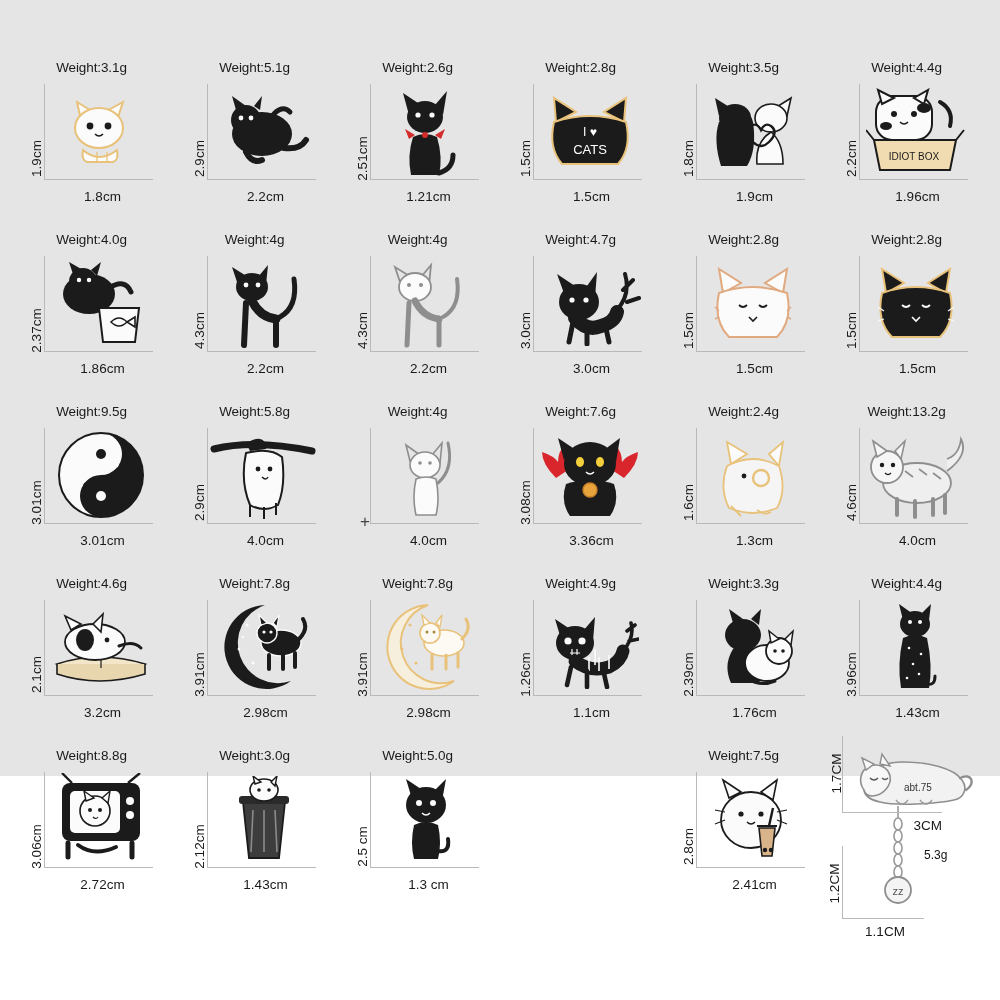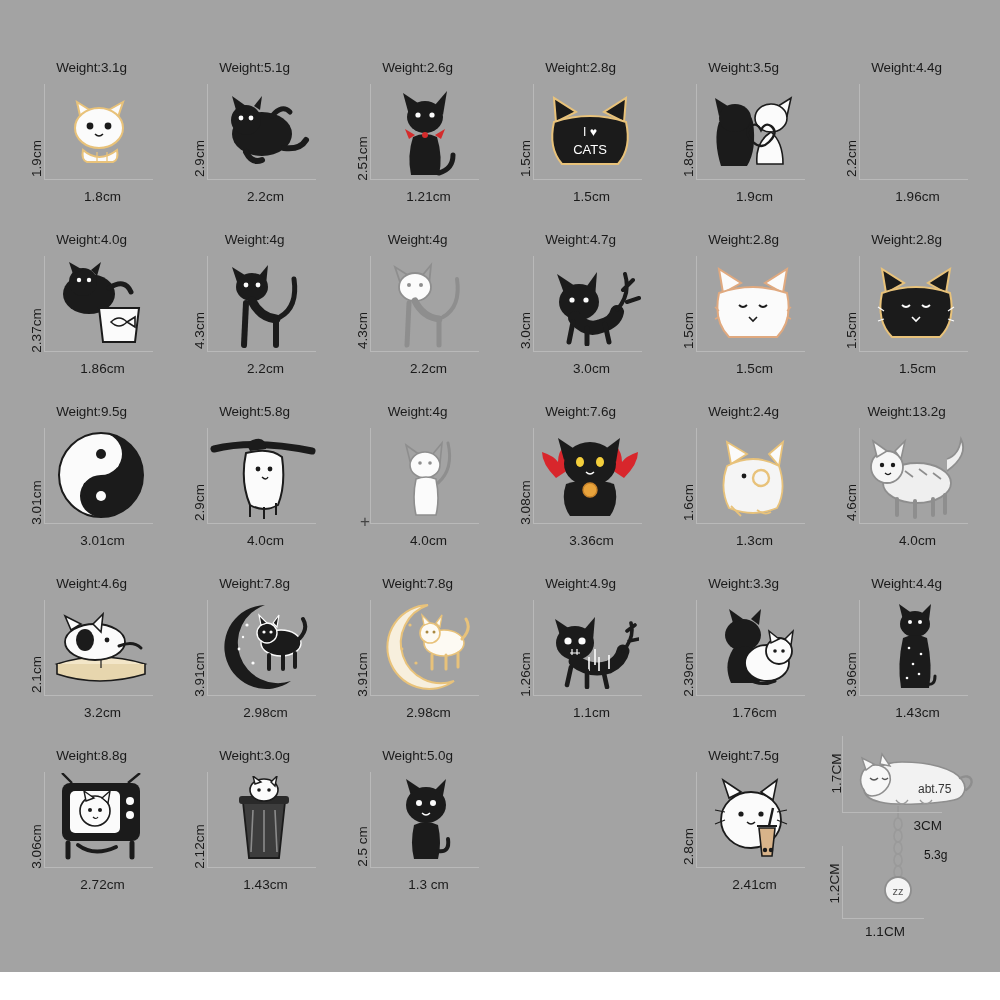--- a/index.html
+++ b/index.html
@@ -6,22 +6,22 @@
   html, body {
     margin: 0; padding: 0;
     width: 1000px; height: 1000px;
     background: #ffffff;
     font-family: "Liberation Sans", sans-serif;
     color: #111;
     overflow: hidden;
   }
   #sheet {
     position: relative;
-    width: 1000px; height: 972px;
-    background: #a3a3a3;
+    width: 1000px; height: 776px;
+    background: #e5e5e5;
   }
   .grid {
     position: absolute;
     top: 46px; left: 10px;
     width: 980px;
     display: grid;
     grid-template-columns: repeat(6, 163px);
     grid-auto-rows: 172px;
     column-gap: 0px;
     row-gap: 0px;
@@ -109,21 +109,21 @@
   }
   #special .sp-line-v2 {
     position: absolute; left: 36px; top: 120px; width: 1px; height: 72px; background: #b9b9b9;
   }
   #special .sp-lbl { position: absolute; font-size: 13.5px; color:#1a1a1a; }
   #sp-h1 { left: -10px; top: 40px; width: 80px; text-align:center; transform: rotate(-90deg); transform-origin: center; }
   #sp-w1 { left: 36px; top: 92px; width: 100px; text-align: right; }
   #sp-h2 { left: -12px; top: 150px; width: 80px; text-align:center; transform: rotate(-90deg); transform-origin:center; }
   #sp-w2 { left: 36px; top: 198px; width: 86px; text-align: center; }
   #sp-weight { position:absolute; left: 118px; top: 122px; font-size: 12px; }
-  #sp-small { position:absolute; left: 112px; top: 56px; font-size: 12px; color:#333; }
+  #sp-small { position:absolute; left: 98px; top: 56px; font-size: 10px; color:#333; }
 </style>
 </head>
 <body>
 
 <div id="sheet">
 
   <div class="grid" id="grid">
       <div class="cell">
         <div class="weight">Weight:3.1g</div>
         <div class="art-wrap">
@@ -213,20 +213,36 @@
    <path d="M48 52 q-10 -10 -2 -16 q6 -4 10 4 q4 -8 10 -4 q8 6 -2 16 q-8 8 -16 0 Z" fill="none" stroke="#1b1b1b" stroke-width="2.4"></path>
           </svg>
         </div>
         <div class="vline"></div>
         <div class="hline"></div>
         <div class="wlabel">1.9cm</div>
         <div class="hlabel">1.8cm</div>
       </div>
       <div class="cell">
         <div class="weight">Weight:4.4g</div>
+        <div class="art-wrap">
+          <svg width="100" height="86" viewBox="0 0 100 86">
+   <rect x="10" y="8" width="56" height="44" rx="16" fill="#fbfbfb" stroke="#1b1b1b" stroke-width="2"></rect>
+   <path d="M16 16 L12 2 L28 10 Z" fill="#fbfbfb" stroke="#1b1b1b" stroke-width="2"></path>
+   <path d="M58 16 L62 2 L48 10 Z" fill="#fbfbfb" stroke="#1b1b1b" stroke-width="2"></path>
+   <circle cx="28" cy="26" r="3" fill="#1b1b1b"></circle>
+            <circle cx="48" cy="26" r="3" fill="#1b1b1b"></circle>
+   <path d="M34 34 q4 4 8 0" stroke="#1b1b1b" stroke-width="1.4" fill="none"></path>
+   <ellipse cx="20" cy="38" rx="6" ry="4" fill="#1b1b1b"></ellipse>
+            <ellipse cx="58" cy="20" rx="7" ry="5" fill="#1b1b1b"></ellipse>
+   <path d="M74 14 q14 8 10 24" stroke="#1b1b1b" stroke-width="4" fill="none" stroke-linecap="round"></path>
+   <path d="M8 52 L90 52 L84 82 L14 82 Z" fill="#f0dcb0" stroke="#1b1b1b" stroke-width="2"></path>
+   <path d="M8 52 L0 42 M90 52 L98 42" stroke="#1b1b1b" stroke-width="2"></path>
+   <text x="48" y="72" font-size="10" text-anchor="middle" fill="#1b1b1b" font-family="Liberation Sans, sans-serif">IDIOT BOX</text>
+          </svg>
+        </div>
         <div class="vline"></div>
         <div class="hline"></div>
         <div class="wlabel">1.96cm</div>
         <div class="hlabel">2.2cm</div>
       </div>
       <div class="cell">
         <div class="weight">Weight:4.0g</div>
         <div class="art-wrap">
           <svg width="92" height="86" viewBox="0 0 92 86">
    <ellipse cx="34" cy="34" rx="26" ry="20" fill="#1b1b1b"></ellipse>

